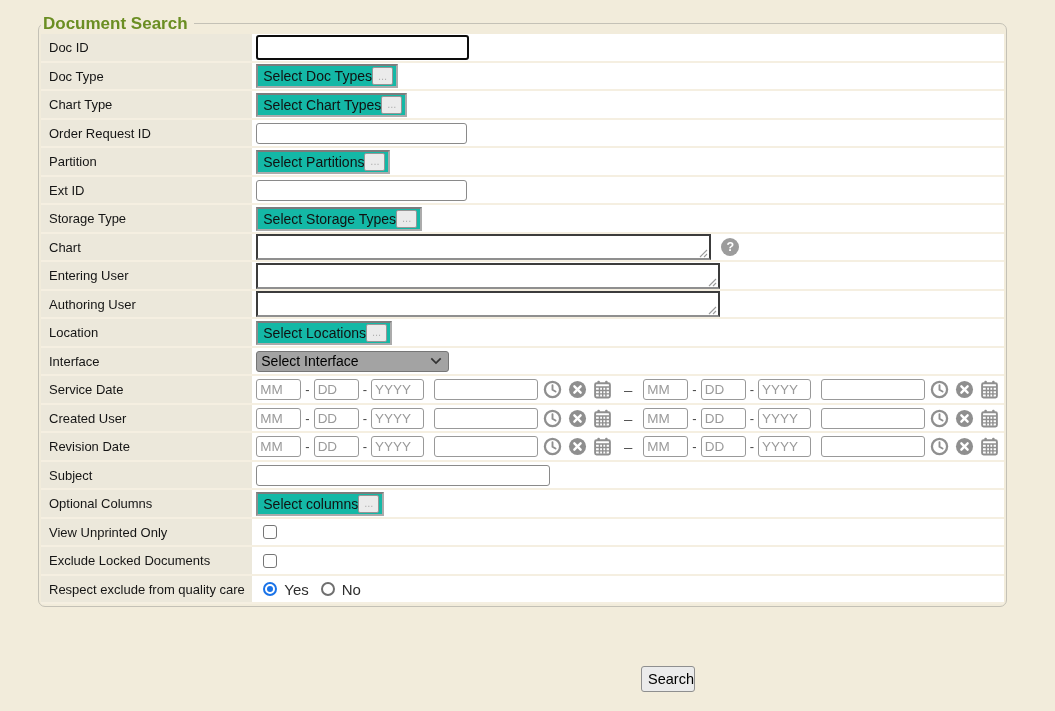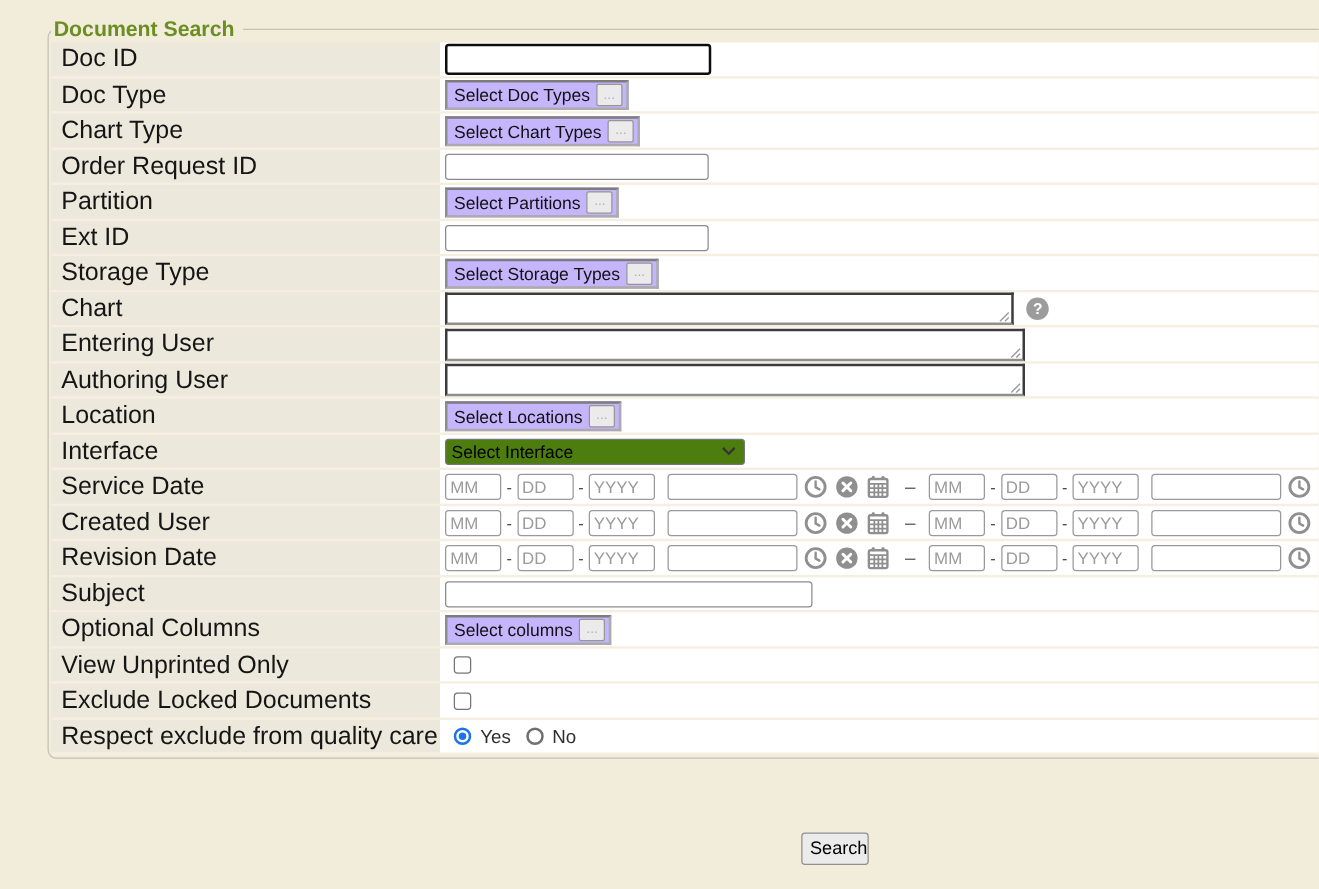--- a/index.html
+++ b/index.html
@@ -16,44 +16,44 @@
     margin: 0; padding: 0 2px 2px 2px;
     background: var(--page-bg, #f2ecdb);
   }
   legend.fs-legend {
     color: var(--legend-green, #6b8e23);
     font-weight: bold; font-size: 17px;
     padding: 0 6px 0 2px; margin-left: 0; line-height: 1.25;
   }
   table.form-table { border-collapse: separate; border-spacing: 0; width: 100%; }
   td { height: 28.5px; border-bottom: 2px solid var(--row-sep, #f5efe1); vertical-align: middle; }
-  td.lbl { width: 250px; background: var(--label-bg, #ece8db); font-size: 20px; color: #151515; padding: 0 2px 0 8px; white-space: nowrap; }
+  td.lbl { width: 250px; background: var(--label-bg, #ece8db); font-size: 13px; color: #151515; padding: 0 2px 0 8px; white-space: nowrap; }
   td.val { background: #ffffff; padding: 0 4px; }
   .cellflex { display: flex; align-items: center; gap: 4px; }
 
   .ti { height: 21px; width: 211px; border: 1px solid #8a8a8a; border-radius: 3px; background: #fff;
         font: 13px "Liberation Sans", sans-serif; padding: 0 3px; outline: none; }
   .ti.focused { border: 2px solid #0d0d0d; height: 25px; width: 213px; }
   .ti.wide { width: 294px; }
 
-  .picker { display: inline-flex; align-items: center; background: #c4b5fd;
+  .picker { display: inline-flex; align-items: center; background: #14b8a6;
             border: 2px solid; border-color: #7c7c7c #ababab #ababab #8d8d8d;
-            height: 24px; padding: 0 3px 0 5px; gap: 5px; cursor: pointer; }
+            height: 24px; padding: 0 3px 0 5px; cursor: pointer; }
   .ptext { font-size: 14px; color: #111; white-space: nowrap; }
   .pellipsis { width: 21px; height: 18px; background: #ebebeb; border: 1px solid #969696;
                border-radius: 2px; color: #b2b2b2; font-size: 11px; line-height: 13px;
                text-align: center; padding: 0; cursor: pointer; }
 
   .tabox { position: relative; height: 26px; background: #fff;
            border: 2px solid #3c3c3c; border-bottom-color: #8f8f8f; }
   .tabox.w-help { width: 455px; }
   .tabox.w-user { width: 464px; }
   .resize { position: absolute; right: 1px; bottom: 0; line-height: 0; cursor: nwse-resize; }
 
-  .fselect { width: 240px; height: 21px; border: 1px solid #767676; border-radius: 3px; background: #4d7c0f;
+  .fselect { width: 193px; height: 21px; border: 1px solid #767676; border-radius: 3px; background: #a3a3a3;
              display: inline-flex; align-items: center; justify-content: space-between;
              padding: 0 6px 0 4px; font-size: 14px; color: #000; cursor: pointer; }
 
   .dseg { height: 21px; border: 1px solid #999; border-radius: 3px; background: #fff;
           font: 13.5px "Liberation Sans", sans-serif; padding: 0 3px; color: #333; }
   .dseg::placeholder { color: #9a9a9a; opacity: 1; }
   .d-mm, .d-dd { width: 45px; }
   .d-yy { width: 53px; }
   .d-free { width: 104px; margin-left: 6px; }
   .hyp { color: #444; font-size: 13px; margin: 0 0px; }

